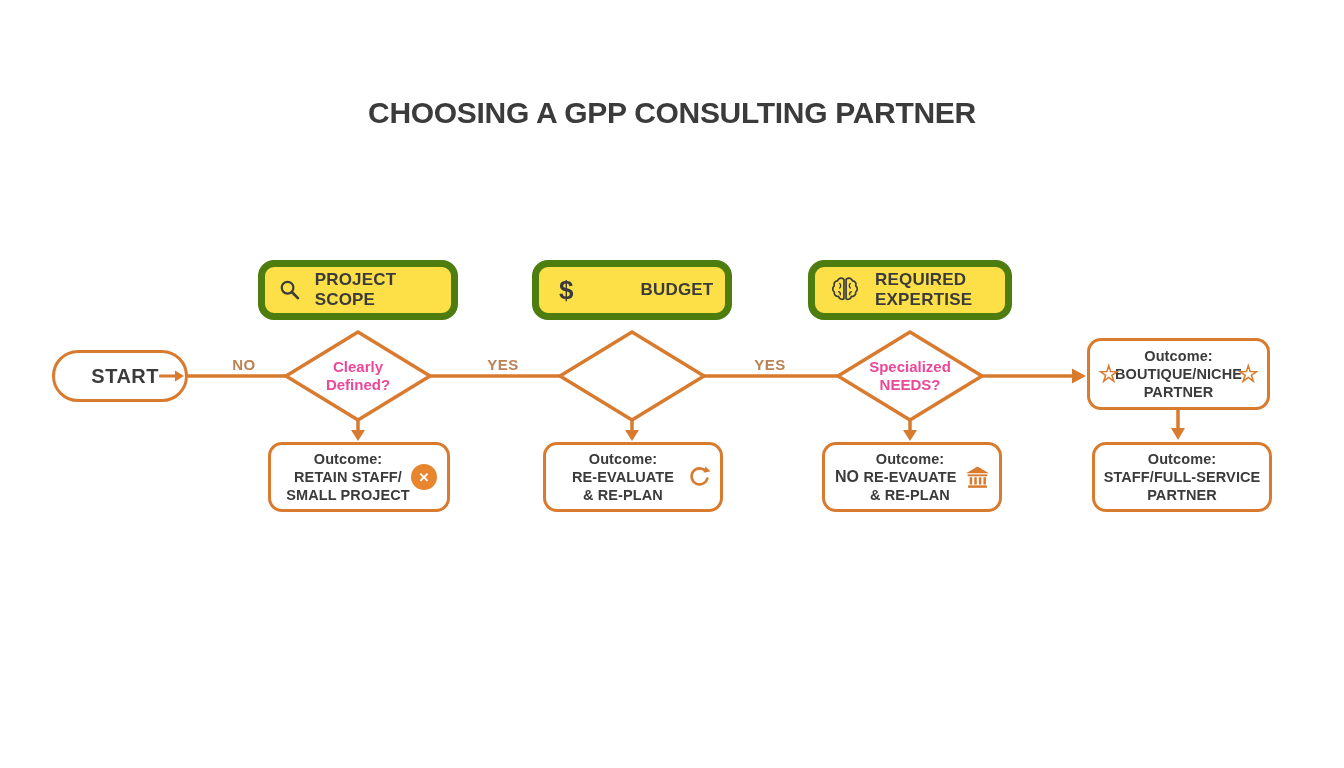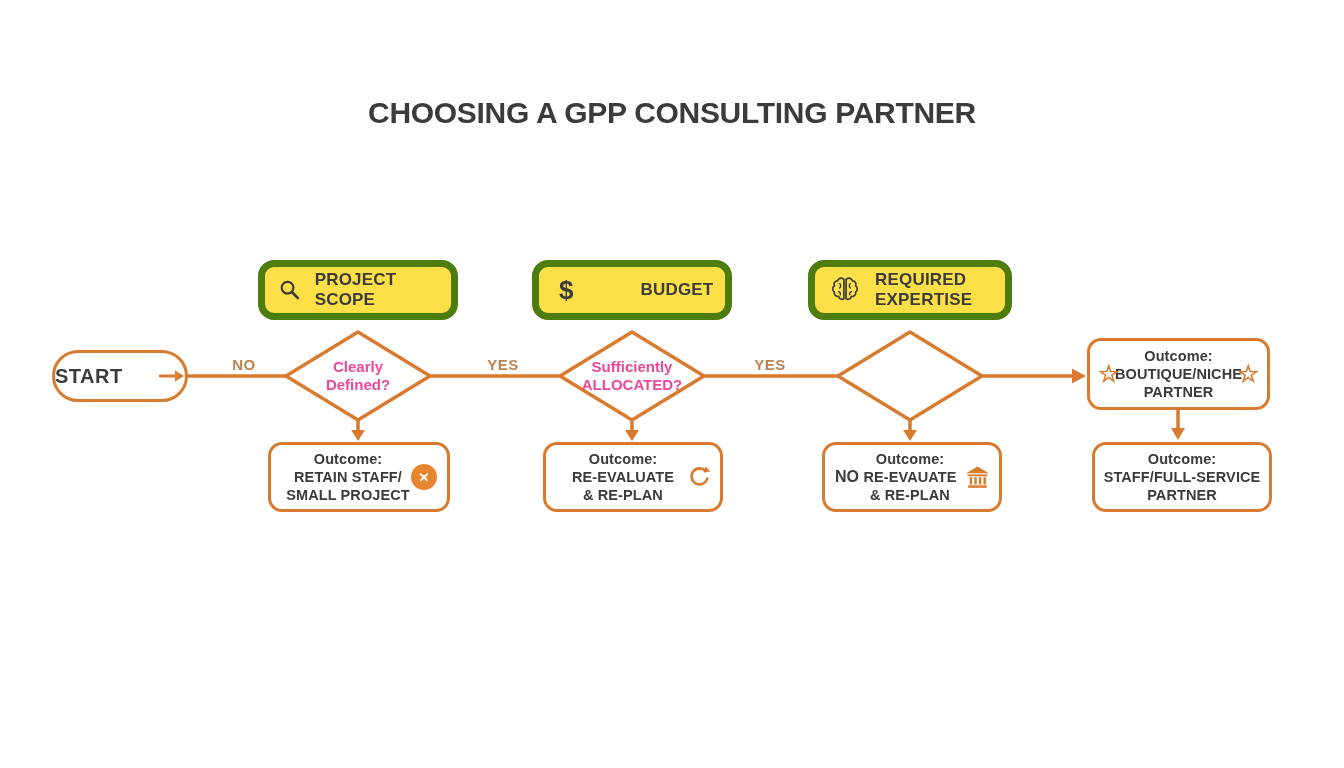--- a/index.html
+++ b/index.html
@@ -8,21 +8,21 @@
     font-family:"Liberation Sans",sans-serif;overflow:hidden;border-radius:18px;
   }
   .title{
     position:absolute;left:0;top:96px;width:100%;text-align:center;
     font-size:30px;font-weight:700;color:#3b3b3b;letter-spacing:-0.3px;
   }
   svg.layer{position:absolute;left:0;top:0;}
   .pill{
     position:absolute;left:52px;top:350px;width:136px;height:52px;
     border:3px solid #D97B2E;border-radius:30px;background:#fff;
-    display:flex;align-items:center;justify-content:space-between;gap:0;
+    display:flex;align-items:center;justify-content:flex-end;gap:0;
     box-sizing:border-box;
   }
   .pill .lbl{font-size:20px;font-weight:700;color:#3b3b3b;letter-spacing:0.5px;}
   .criterion{
     position:absolute;top:260px;height:60px;border:7px solid #4d7c0f;border-radius:16px;
     background:#fde047;display:flex;align-items:center;box-sizing:border-box;padding:0 14px;gap:14px;
   }
   .criterion .lbl{font-size:17px;font-weight:700;color:#3b3b3b;letter-spacing:0.2px;line-height:1.15;}
   .diamond-text{
     position:absolute;width:150px;text-align:center;font-size:15px;font-weight:700;
@@ -103,23 +103,23 @@
       <path d="M16 3 C18.5 1 21.5 2 22 4.5 C24.5 4.5 26 7 25 9 C27 10.5 27 13.5 25 15 C25.5 17.5 23.5 19.5 21 19 C20.5 21.5 17.5 22.5 16 21 Z" fill="none" stroke="#3b3b3b" stroke-width="1.6" stroke-linejoin="round"></path>
       <path d="M10 7 C11.3 8.2 11.3 10 10 11.2 M20 7 C18.7 8.2 18.7 10 20 11.2 M9 14.5 C10.3 15 11 16 10.6 17.4 M21 14.5 C19.7 15 19 16 19.4 17.4" fill="none" stroke="#3b3b3b" stroke-width="1.3" stroke-linecap="round"></path>
     </svg>
     <span class="lbl"><span>REQUIRED</span><br><span>EXPERTISE</span></span>
   </div>
 
   <div class="diamond-text" style="left:283px;top:358px;">
     <div>Clearly</div>
     <div>Defined?</div>
   </div>
-  <div class="diamond-text" style="left:557px;top:358px;">
-    <div>Sufficiently</div>
-    <div>ALLOCATED?</div>
+  <div class="diamond-text" style="left:835px;top:358px;">
+    <div>Specialized</div>
+    <div>NEEDS?</div>
   </div>
 
   <div class="edge-label" style="left:214px;top:356px;">NO</div>
   <div class="edge-label" style="left:473px;top:356px;">YES</div>
   <div class="edge-label" style="left:740px;top:356px;">YES</div>
 
   <div class="outcome" style="left:1087px;top:338px;width:183px;height:72px;">
     <span class="side-icon" style="left:8px;">
         <span class="star">☆</span>
       </span>

